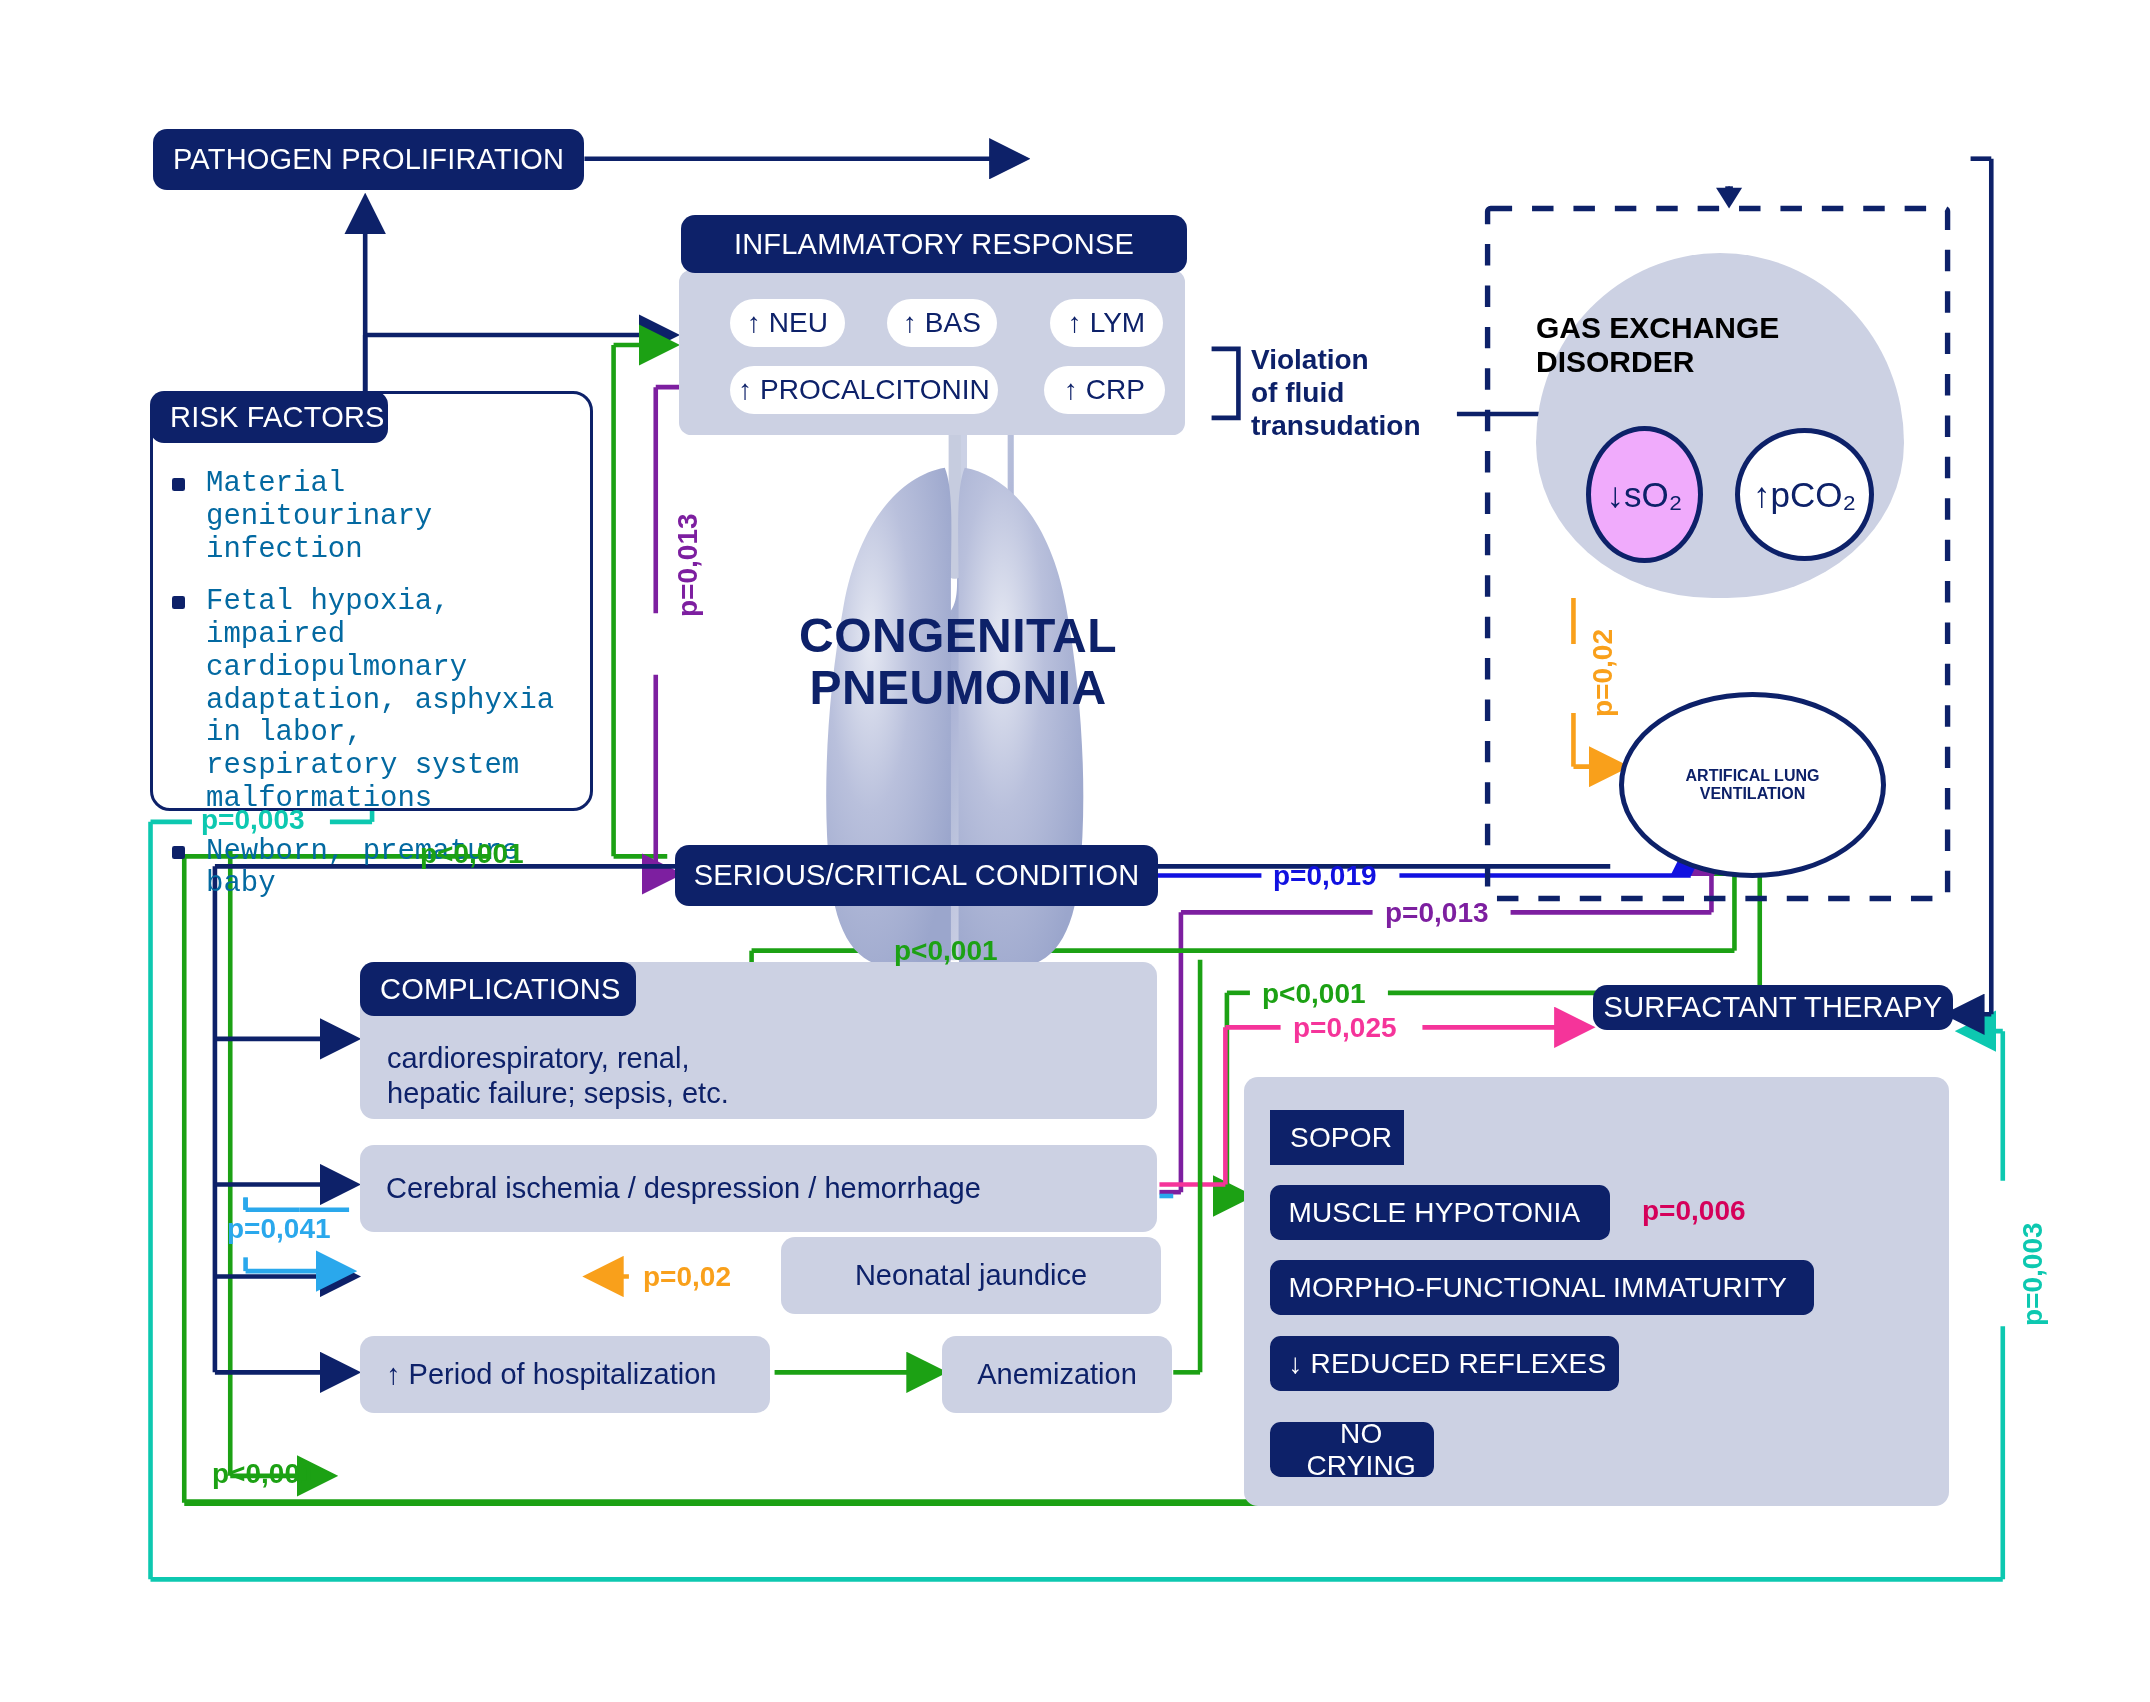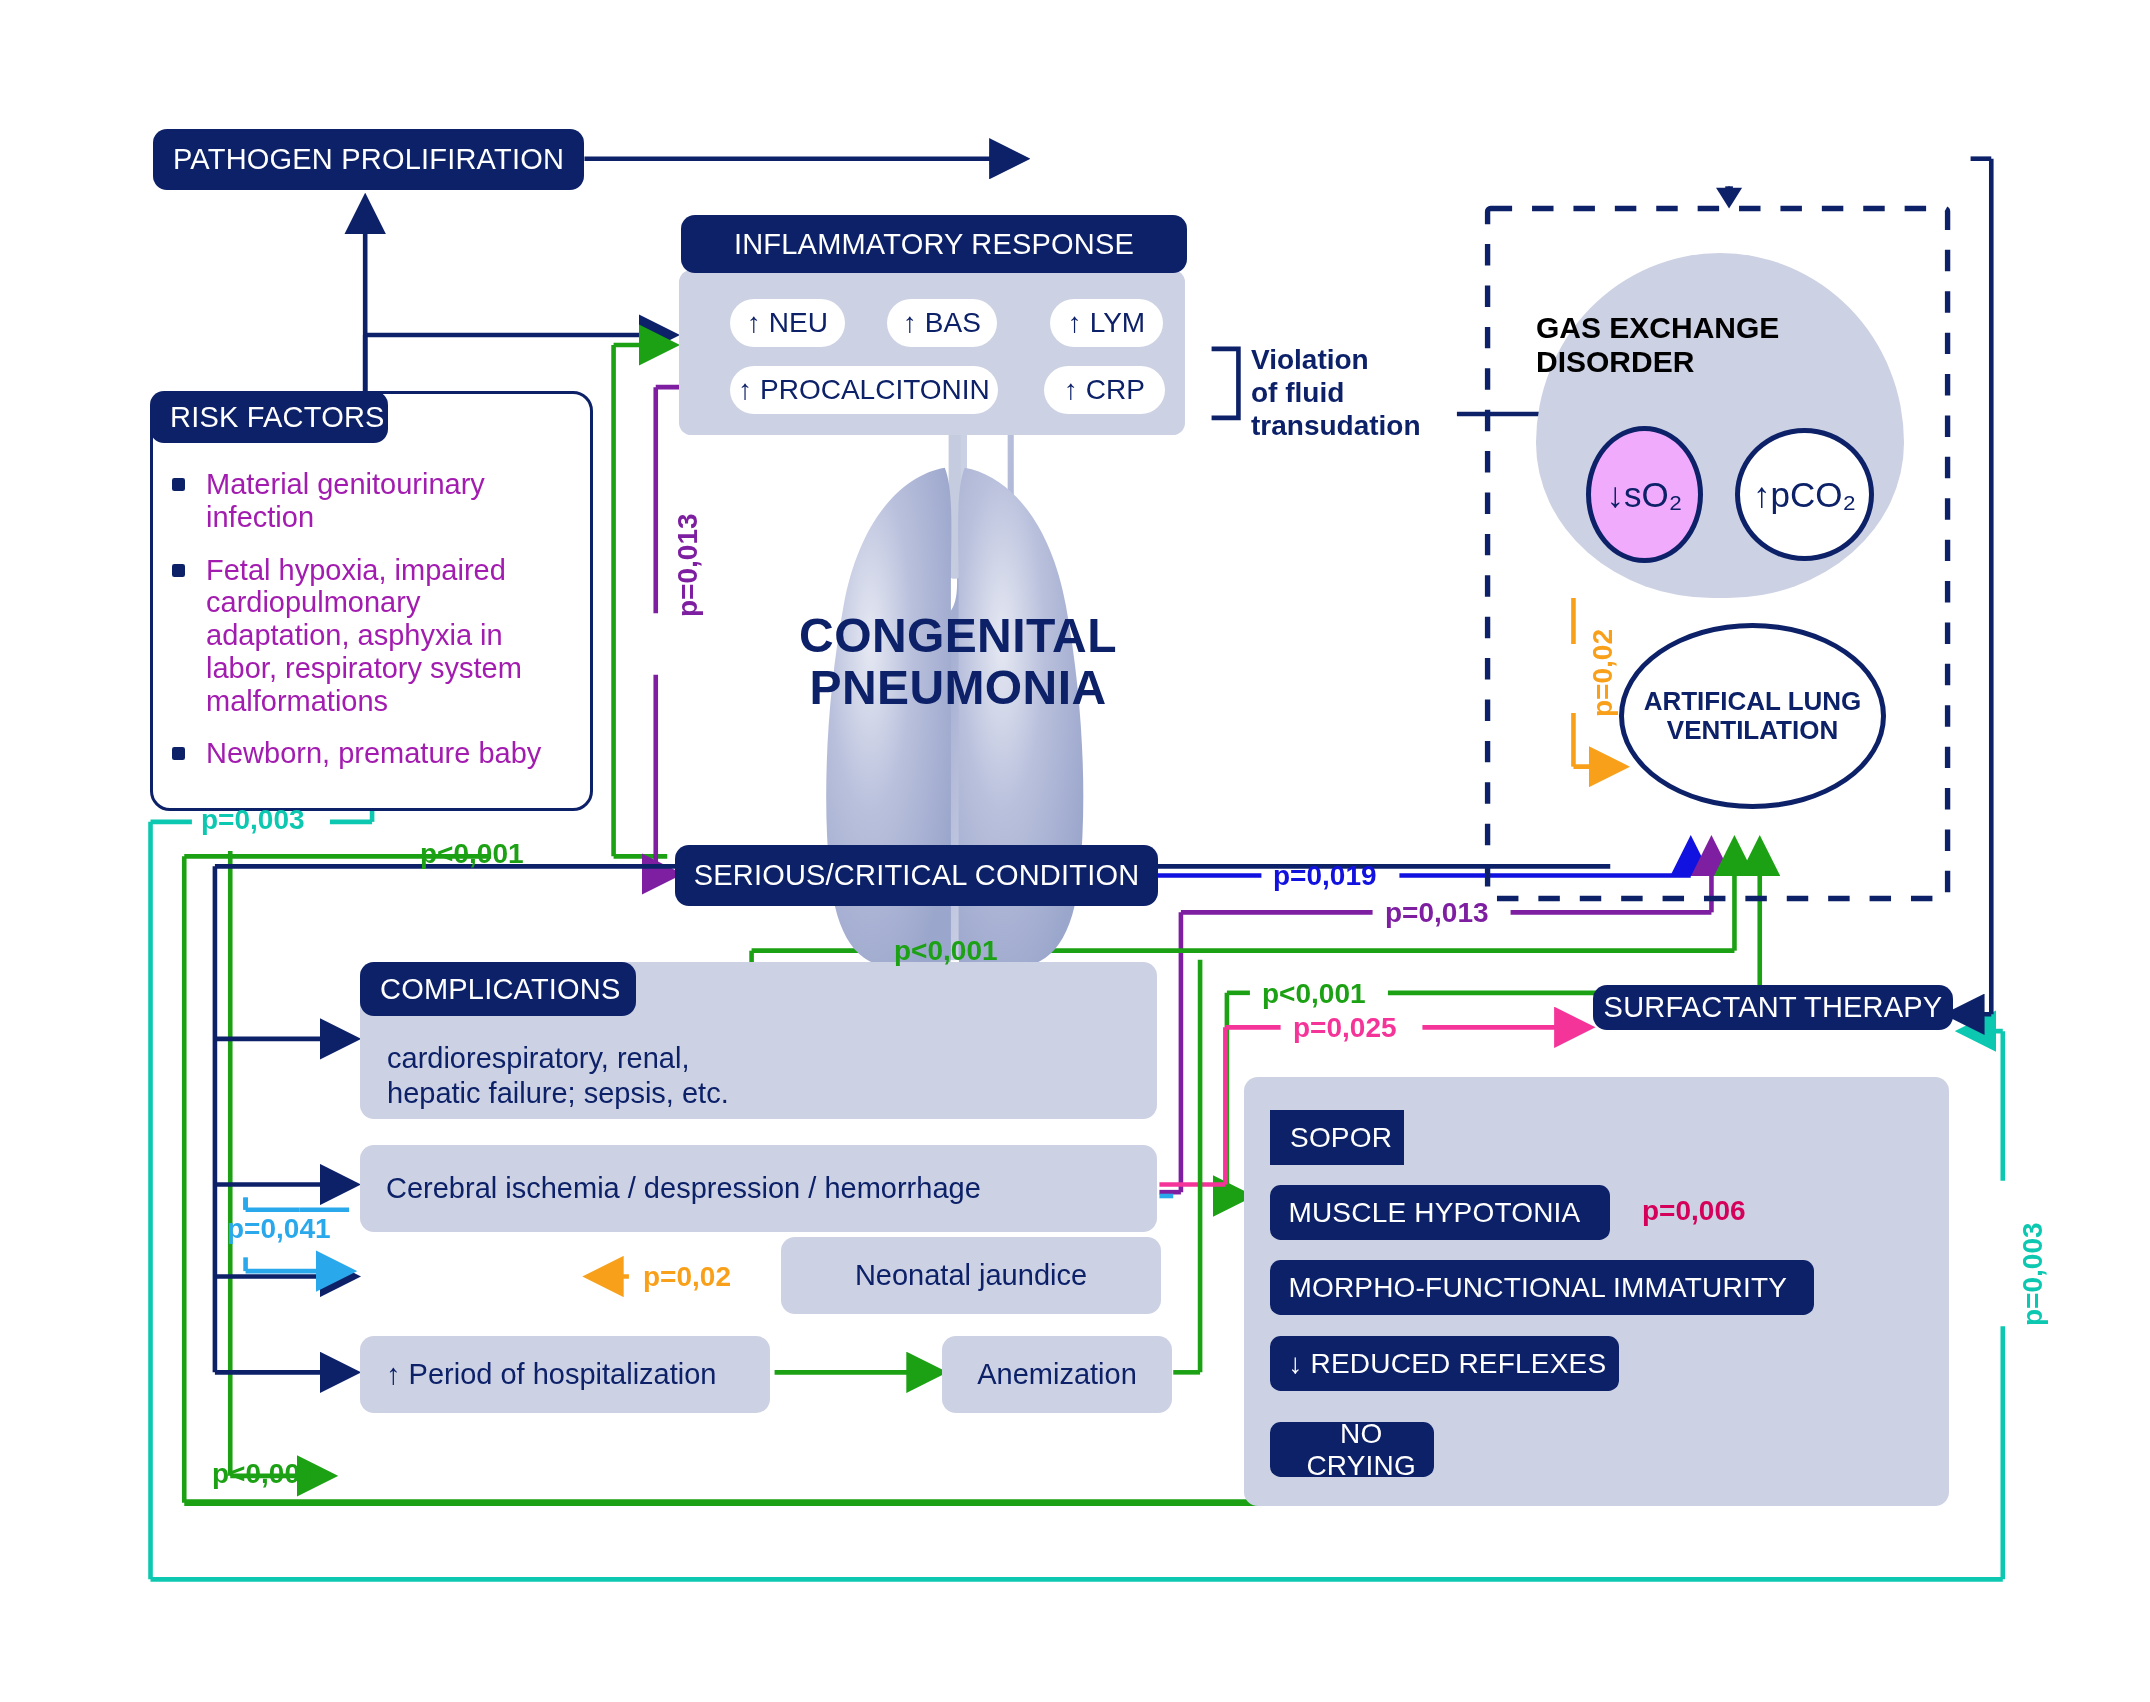--- a/index.html
+++ b/index.html
@@ -30,23 +30,23 @@
   }
   .lbl{position:absolute;font-weight:bold;white-space:nowrap;font-family:"Liberation Sans", sans-serif;}
   .vlbl{transform-origin:0 0;}
   svg.ov{position:absolute;left:0;top:0;width:2151px;height:1702px;pointer-events:none;}
   .title-c{
     position:absolute;color:#0d2169;font-weight:bold;text-align:center;
     font-family:"Liberation Sans", sans-serif;line-height:1.08;letter-spacing:0.4px;
   }
   ul.rf{margin:0;padding:0;list-style:none;}
   ul.rf li{
-    position:relative;padding-left:40px;color:#a21caf;
+    position:relative;padding-left:40px;color:#0369a1;
     font-size:29px;line-height:1.13;margin-bottom:20px;
-    font-family:Liberation Sans, sans-serif;
+    font-family:Liberation Mono, monospace;
   }
   ul.rf li:before{
     content:"";position:absolute;left:6.1px;top:10px;width:13px;height:13px;
     border-radius:2.3px;background:#0d2169;
   }
 </style>
 </head>
 <body>
 
 <div id="stage">
@@ -304,23 +304,23 @@
   </div>
   <div class="abs" style="left:1586px;top:426px;width:107px;height:127px;border:5.4px solid #0d2169;border-radius:50%;background:#f0abfc;
               display:flex;align-items:center;justify-content:center;color:#0d2169;font-size:35px;">
     <span>↓sO₂</span>
   </div>
   <div class="abs" style="left:1735px;top:428px;width:129px;height:123px;border:5.4px solid #0d2169;border-radius:50%;background:#fff;
               display:flex;align-items:center;justify-content:center;color:#0d2169;font-size:35px;">
     <span>↑pCO₂</span>
   </div>
 
-  <div class="abs" style="left:1619px;top:623px;width:257px;height:176px;border:5.4px solid #0d2169;border-radius:50%;background:#fff;
+  <div class="abs" style="left:1619px;top:692px;width:257px;height:176px;border:5.4px solid #0d2169;border-radius:50%;background:#fff;
               display:flex;flex-direction:column;align-items:center;justify-content:center;color:#0d2169;
-              font-weight:bold;font-size:26px;line-height:1.12;text-align:right;">
+              font-weight:bold;font-size:16px;line-height:1.12;text-align:right;">
     <span>ARTIFICAL LUNG</span>
     <span>VENTILATION</span>
   </div>
 
   <div class="abs outlinebox" style="left:150px;top:391px;width:437px;height:414px;"></div>
   <div class="abs navybox left" style="left:150px;top:391px;width:238px;height:52px;font-size:29px;padding-left:20px;box-sizing:border-box;border-radius:14px;">
     <span>RISK FACTORS</span>
   </div>
   <div class="abs" style="left:166px;top:468px;width:399px;">
     <ul class="rf">

